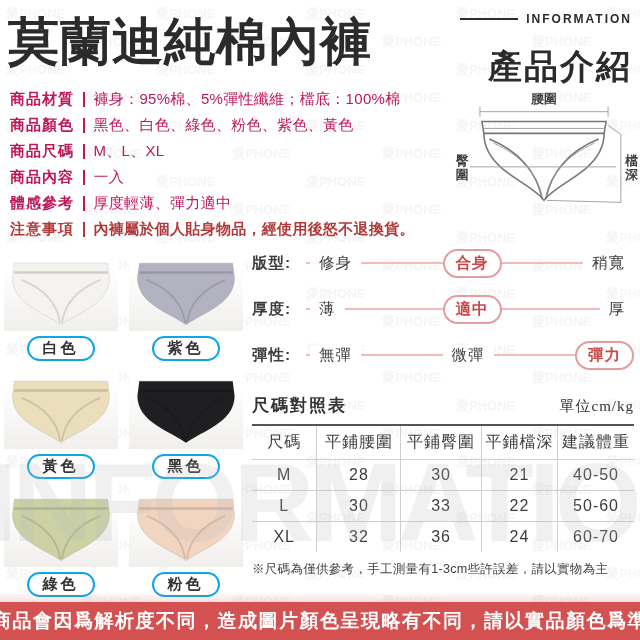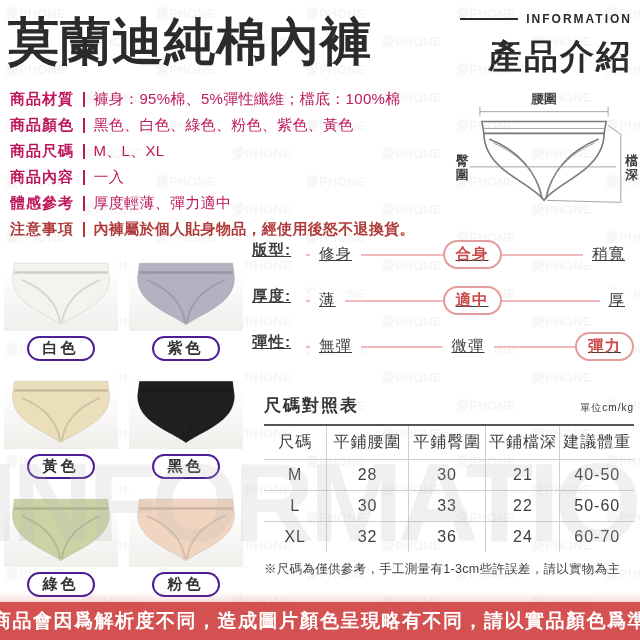--- a/index.html
+++ b/index.html
@@ -17,21 +17,21 @@
   }
   
   .header-title {
     position:absolute; left:8px; top:14px; z-index:2;
     font-size:51px; font-weight:800; color:#2b2b2b; letter-spacing:1px; line-height:1.1;
   }
   .header-right { position:absolute; right:8px; top:12px; z-index:2; text-align:right; }
   .info-line-row { display:flex; align-items:center; justify-content:flex-end; gap:8px; }
   .info-line { width:58px; height:2px; background:#2b2b2b; }
   .info-word { font-size:12px; font-weight:700; letter-spacing:2px; color:#2b2b2b; }
-  .header-subtitle { font-size:34px; font-weight:800; color:#2b2b2b; letter-spacing:2px; margin-top:8px; }
+  .header-subtitle { font-size:34px; font-weight:800; color:#2b2b2b; letter-spacing:2px; margin-top:18px; }
   
   .specs { position:absolute; left:10px; top:86px; z-index:2; }
   .spec-row { display:flex; align-items:center; height:26px; font-size:15px; color:#be185d; white-space:nowrap; }
   .spec-label { font-weight:700; letter-spacing:1px; }
   .spec-div { width:1.5px; height:15px; background:currentColor; margin:0 9px; flex:none; }
   .spec-value { letter-spacing:0.3px; }
   .spec-row.note { color:#b03a3a; font-weight:700; }
   
   .diagram { position:absolute; left:450px; top:90px; z-index:2; }
   .dg-stroke { stroke:#777; fill:none; stroke-width:1.6; stroke-linecap:round; }
@@ -41,37 +41,37 @@
   .color-grid {
     position:absolute; left:2px; top:243px; width:242px; z-index:2;
     display:grid; grid-template-columns:1fr 1fr; grid-auto-rows:118px; column-gap:8px;
   }
   .color-cell { display:flex; flex-direction:column; align-items:center; justify-content:flex-end; }
   .photo { width:114px; height:88px; display:flex; align-items:flex-end; justify-content:center; background:linear-gradient(180deg,#ffffff 30%,#f0efec 100%); }
   .panty-body { stroke:rgba(0,0,0,0.10); stroke-width:1; }
   .panty-band { stroke:rgba(0,0,0,0.15); stroke-width:2.5; fill:none; }
   .panty-leg  { stroke:rgba(0,0,0,0.12); stroke-width:2; fill:none; }
   .color-pill {
-    margin-top:5px; border:2px solid #4c1d95; border-radius:999px; background:#fff;
+    margin-top:5px; border:2px solid #0ea5e9; border-radius:999px; background:#fff;
     padding:1px 14px; font-size:15px; font-weight:700; letter-spacing:3px; color:#333;
   }
   
   .right-panel { position:absolute; left:252px; top:240px; width:382px; z-index:2; }
-  .attr-row { display:flex; align-items:flex-start; height:46px;text-decoration:underline; }
+  .attr-row { display:flex; align-items:center; height:46px; }
   .attr-label { width:54px; flex:none; font-size:15.5px; font-weight:700; color:#3d3d3d; letter-spacing:1px; }
   .attr-scale { position:relative; flex:1; display:flex; align-items:center; justify-content:space-between; padding-left:4px; }
   .attr-scale::before { content:""; position:absolute; left:0; right:6px; top:50%; margin-top:-1px; height:2px; background:#f2bcbc; }
   .attr-opt { position:relative; background:#fff; padding:0 9px; font-size:15.5px; color:#3d3d3d; letter-spacing:1px; }
   .attr-opt.selected {
     border:2px solid #e49c9c; border-radius:999px; color:#c94848; font-weight:700; padding:2px 11px;
   }
-  .size-chart { margin-top:16px;margin-left:12px; }
+  .size-chart { margin-top:16px; }
   .sc-head { display:flex; justify-content:space-between; align-items:baseline; border-bottom:2px solid #555; padding-bottom:7px; }
   .sc-title { font-size:17px; font-weight:700; letter-spacing:2px; color:#333; }
-  .sc-unit { font-size:10px; color:#333; letter-spacing:1px; }
+  .sc-unit { font-size:15px; color:#333; letter-spacing:1px;font-family:Liberation Serif, serif; }
   table.sc { width:100%; border-collapse:collapse; font-size:16px; color:#3d3d3d; }
   table.sc th, table.sc td { font-weight:400; text-align:center; padding:6px 2px; letter-spacing:1px; }
   table.sc th + th, table.sc td + td { border-left:1px solid #cfcfcf; }
   table.sc tbody td { border-top:1px solid #cfcfcf; }
   .col-size { width:17%; } .col-a { width:22%; } .col-b { width:21%; } .col-c { width:20%; } .col-d { width:20%; }
   .sc-note { margin-top:9px; font-size:12.5px; color:#3f3f3f; letter-spacing:0.3px; white-space:nowrap; }
   
   .banner-fade { position:absolute; left:0; right:0; bottom:38px; height:10px; z-index:4;
     background:linear-gradient(180deg, rgba(212,81,81,0) 0%, rgba(212,81,81,0.18) 100%); }
   .banner {

